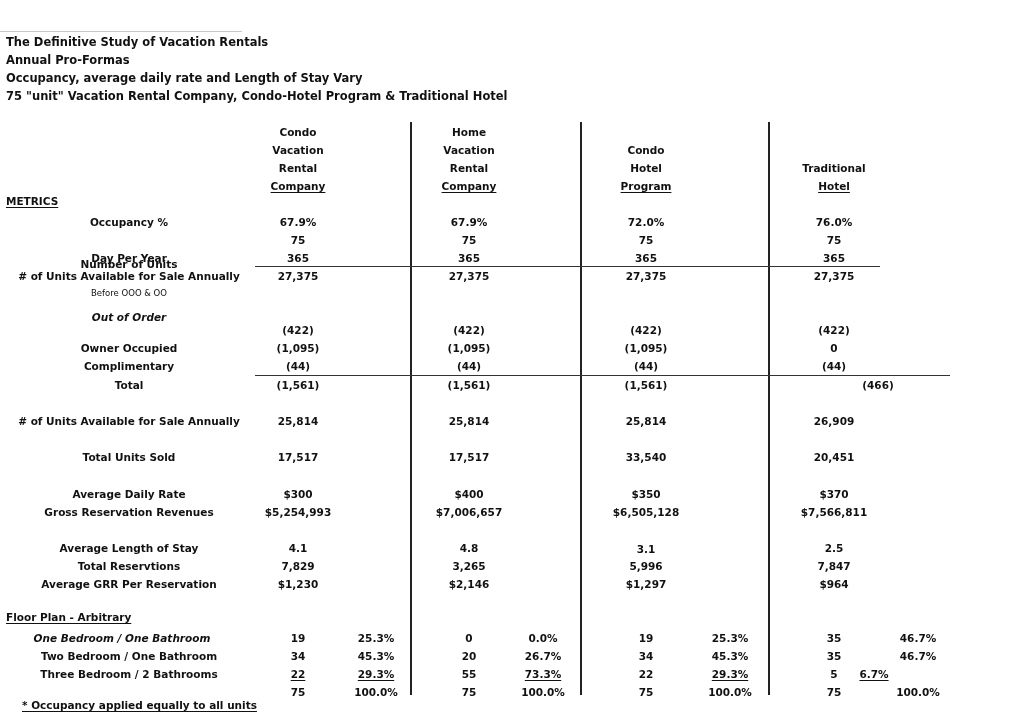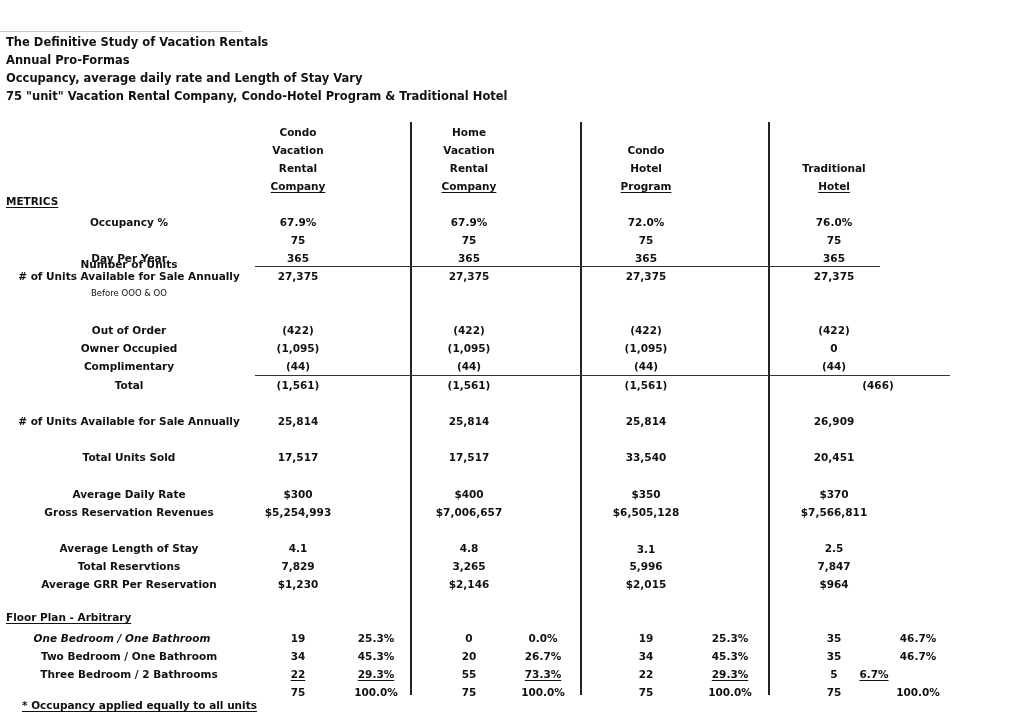--- a/index.html
+++ b/index.html
@@ -52,21 +52,21 @@
     <div class="lbl" style="left: 129px; top: 249px;">Day Per Year</div>
     <div class="c" style="left: 298px; top: 249px;">365</div>
     <div class="c" style="left: 469px; top: 249px;">365</div>
     <div class="c" style="left: 646px; top: 249px;">365</div>
     <div class="c" style="left: 834px; top: 249px;">365</div>
     <div class="lbl" style="left: 129px; top: 267px;"># of Units Available for Sale Annually</div>
     <div class="c" style="left: 298px; top: 267px;">27,375</div>
     <div class="c" style="left: 469px; top: 267px;">27,375</div>
     <div class="c" style="left: 646px; top: 267px;">27,375</div>
     <div class="c" style="left: 834px; top: 267px;">27,375</div>
-    <div class="lbl" style="left: 129px; top: 321px;">Out of Order</div>
+    <div class="lbl" style="left: 129px; top: 308px; font-style: italic;">Out of Order</div>
     <div class="c" style="left: 298px; top: 321px;">(422)</div>
     <div class="c" style="left: 469px; top: 321px;">(422)</div>
     <div class="c" style="left: 646px; top: 321px;">(422)</div>
     <div class="c" style="left: 834px; top: 321px;">(422)</div>
     <div class="lbl" style="left: 129px; top: 339px;">Owner Occupied</div>
     <div class="c" style="left: 298px; top: 339px;">(1,095)</div>
     <div class="c" style="left: 469px; top: 339px;">(1,095)</div>
     <div class="c" style="left: 646px; top: 339px;">(1,095)</div>
     <div class="c" style="left: 834px; top: 339px;">0</div>
     <div class="lbl" style="left: 129px; top: 357px;">Complimentary</div>
@@ -105,21 +105,21 @@
     <div class="c" style="left: 646px; top: 540px;">3.1</div>
     <div class="c" style="left: 834px; top: 539px;">2.5</div>
     <div class="lbl" style="left: 129px; top: 557px;">Total Reservtions</div>
     <div class="c" style="left: 298px; top: 557px;">7,829</div>
     <div class="c" style="left: 469px; top: 557px;">3,265</div>
     <div class="c" style="left: 646px; top: 557px;">5,996</div>
     <div class="c" style="left: 834px; top: 557px;">7,847</div>
     <div class="lbl" style="left: 129px; top: 575px;">Average GRR Per Reservation</div>
     <div class="c" style="left: 298px; top: 575px;">$1,230</div>
     <div class="c" style="left: 469px; top: 575px;">$2,146</div>
-    <div class="c" style="left: 646px; top: 575px;">$2,015</div>
+    <div class="c" style="left: 646px; top: 575px;">$1,297</div>
     <div class="c" style="left: 834px; top: 575px;">$964</div>
     <div class="lbl small" style="left: 129px; top: 284px;">Before OOO &amp; OO</div>
     <div class="abs u" style="left: 6px; top: 611px;">Floor Plan - Arbitrary</div>
     <div class="lbl" style="left: 122px; top: 629px; font-style: italic;">One Bedroom / One Bathroom</div>
     <div class="c" style="left: 298px; top: 629px;">19</div>
     <div class="c" style="left: 376px; top: 629px;">25.3%</div>
     <div class="c" style="left: 469px; top: 629px;">0</div>
     <div class="c" style="left: 543px; top: 629px;">0.0%</div>
     <div class="c" style="left: 646px; top: 629px;">19</div>
     <div class="c" style="left: 730px; top: 629px;">25.3%</div>

